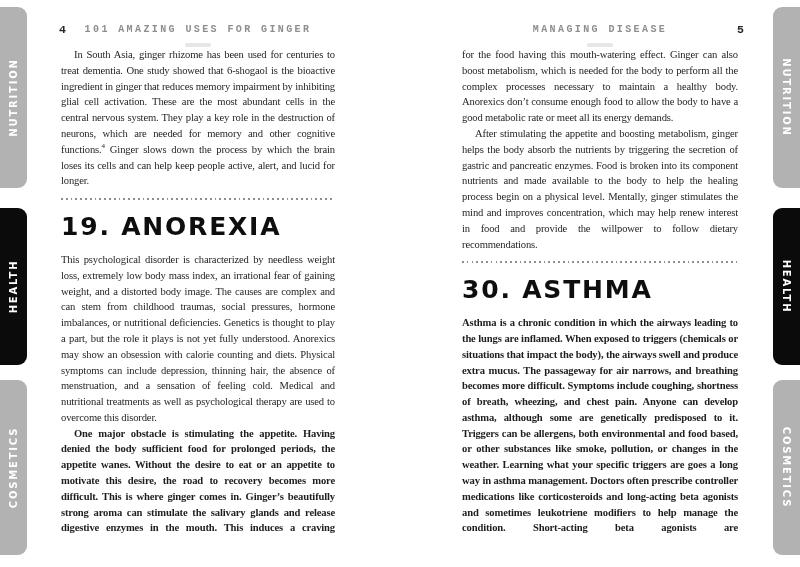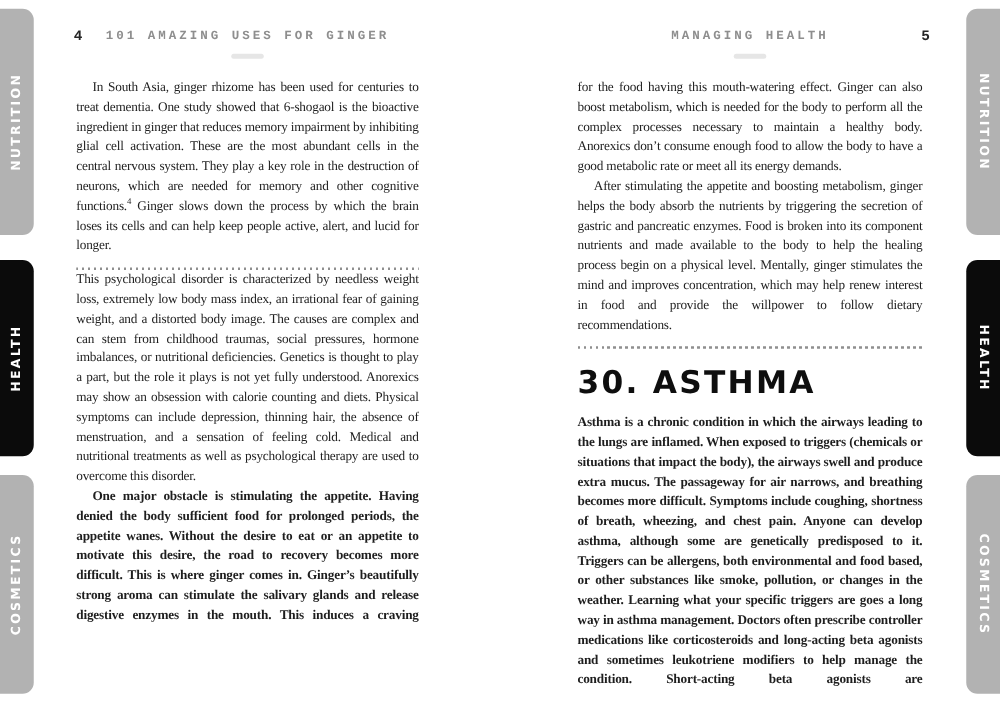--- a/index.html
+++ b/index.html
@@ -26,21 +26,21 @@
     font-family:"Liberation Mono", monospace;
     font-weight:bold; font-size:11.5px; color:#262626;
   }
   .page-left  .page-num { left:-2px; }
   .page-right .page-num { right:-6px; }
   .header-ornament {
     width:26px; height:4px; background:#e6e6e6; border-radius:2px;
     margin:8px auto 0;
   }
 
-  .page-body { position:absolute; top:63px; left:0; right:0; }
+  .page-body { position:absolute; top:47px; left:0; right:0; }
 
   .body-para {
     margin:0; font-size:10.6px; line-height:15.8px; color:#1e1e1e;
     text-align:justify; letter-spacing:-0.15px;
   }
   .body-para.indent { text-indent:13px; }
   .body-para.continues { text-align-last:justify;font-weight:bold; }
   .body-para sup { font-size:7px; line-height:0; letter-spacing:0; }
 
   .section-heading {
@@ -101,29 +101,30 @@
 
   <div class="page page-left">
     <div class="page-header">
       <span class="page-num">4</span>
       <div class="running-title">101 AMAZING USES FOR GINGER</div>
       <div class="header-ornament"></div>
     </div>
     <div class="page-body" id="left-body">
         <p class="body-para indent"><span>In South Asia, ginger rhizome has been used for centuries to treat dementia. One study showed that 6-shogaol is the bioactive ingredient in ginger that reduces memory impairment by inhibiting glial cell activation. These are the most abundant cells in the central nervous system. They play a key role in the destruction of neurons, which are needed for memory and other cognitive functions.</span><sup>4</sup><span> Ginger slows down the process by which the brain loses its cells and can help keep people active, alert, and lucid for longer.</span></p>
         <div class="dotted-divider"></div>
+        <h2 class="section-heading">19. ANOREXIA</h2>
         <p class="body-para"><span>This psychological disorder is characterized by needless weight loss, extremely low body mass index, an irrational fear of gaining weight, and a distorted body image. The causes are complex and can stem from childhood traumas, social pressures, hormone imbalances, or nutritional deficiencies. Genetics is thought to play a part, but the role it plays is not yet fully understood. Anorexics may show an obsession with calorie counting and diets. Physical symptoms can include depression, thinning hair, the absence of menstruation, and a sensation of feeling cold. Medical and nutritional treatments as well as psychological therapy are used to overcome this disorder.</span></p>
         <p class="body-para indent continues"><span>One major obstacle is stimulating the appetite. Having denied the body sufficient food for prolonged periods, the appetite wanes. Without the desire to eat or an appetite to motivate this desire, the road to recovery becomes more difficult. This is where ginger comes in. Ginger’s beautifully strong aroma can stimulate the salivary glands and release digestive enzymes in the mouth. This induces a craving</span></p>
       </div>
   </div>
 
   <div class="page page-right">
     <div class="page-header">
       <span class="page-num">5</span>
-      <div class="running-title">MANAGING HEALTH</div>
+      <div class="running-title">MANAGING DISEASE</div>
       <div class="header-ornament"></div>
     </div>
     <div class="page-body" id="right-body">
         <p class="body-para"><span>for the food having this mouth-watering effect. Ginger can also boost metabolism, which is needed for the body to perform all the complex processes necessary to maintain a healthy body. Anorexics don’t consume enough food to allow the body to have a good metabolic rate or meet all its energy demands.</span></p>
         <p class="body-para indent"><span>After stimulating the appetite and boosting metabolism, ginger helps the body absorb the nutrients by triggering the secretion of gastric and pancreatic enzymes. Food is broken into its component nutrients and made available to the body to help the healing process begin on a physical level. Mentally, ginger stimulates the mind and improves concentration, which may help renew interest in food and provide the willpower to follow dietary recommendations.</span></p>
         <div class="dotted-divider"></div>
         <h2 class="section-heading">30. ASTHMA</h2>
         <p class="body-para continues"><span>Asthma is a chronic condition in which the airways leading to the lungs are inflamed. When exposed to triggers (chemicals or situations that impact the body), the airways swell and produce extra mucus. The passageway for air narrows, and breathing becomes more difficult. Symptoms include coughing, shortness of breath, wheezing, and chest pain. Anyone can develop asthma, although some are genetically predisposed to it. Triggers can be allergens, both environmental and food based, or other substances like smoke, pollution, or changes in the weather. Learning what your specific triggers are goes a long way in asthma management. Doctors often prescribe controller medications like corticosteroids and long-acting beta agonists and sometimes leukotriene modifiers to help manage the condition. Short-acting beta agonists are</span></p>
       </div>
   </div>

